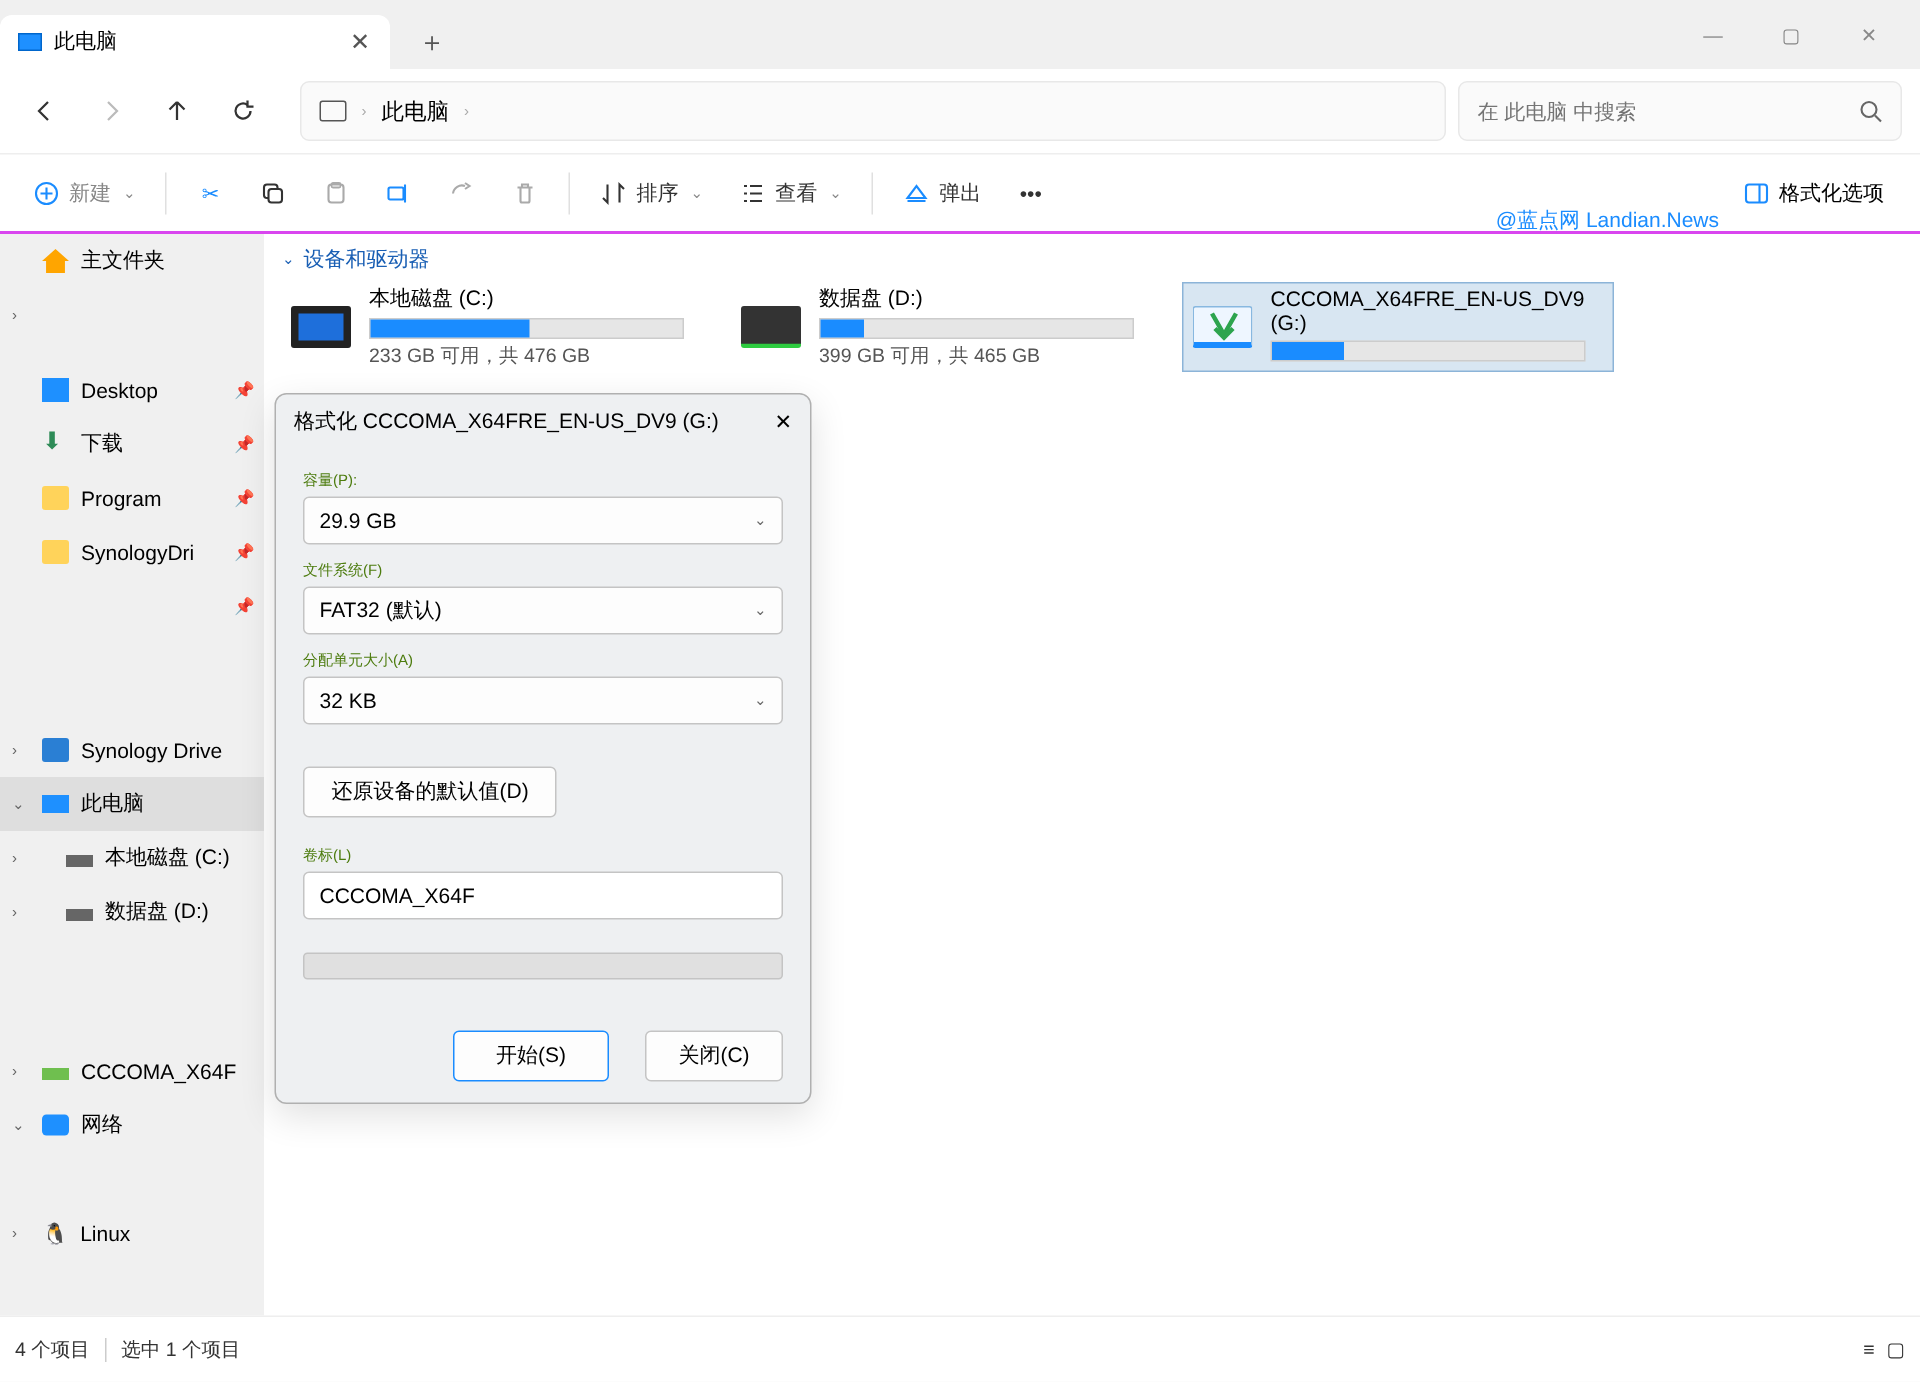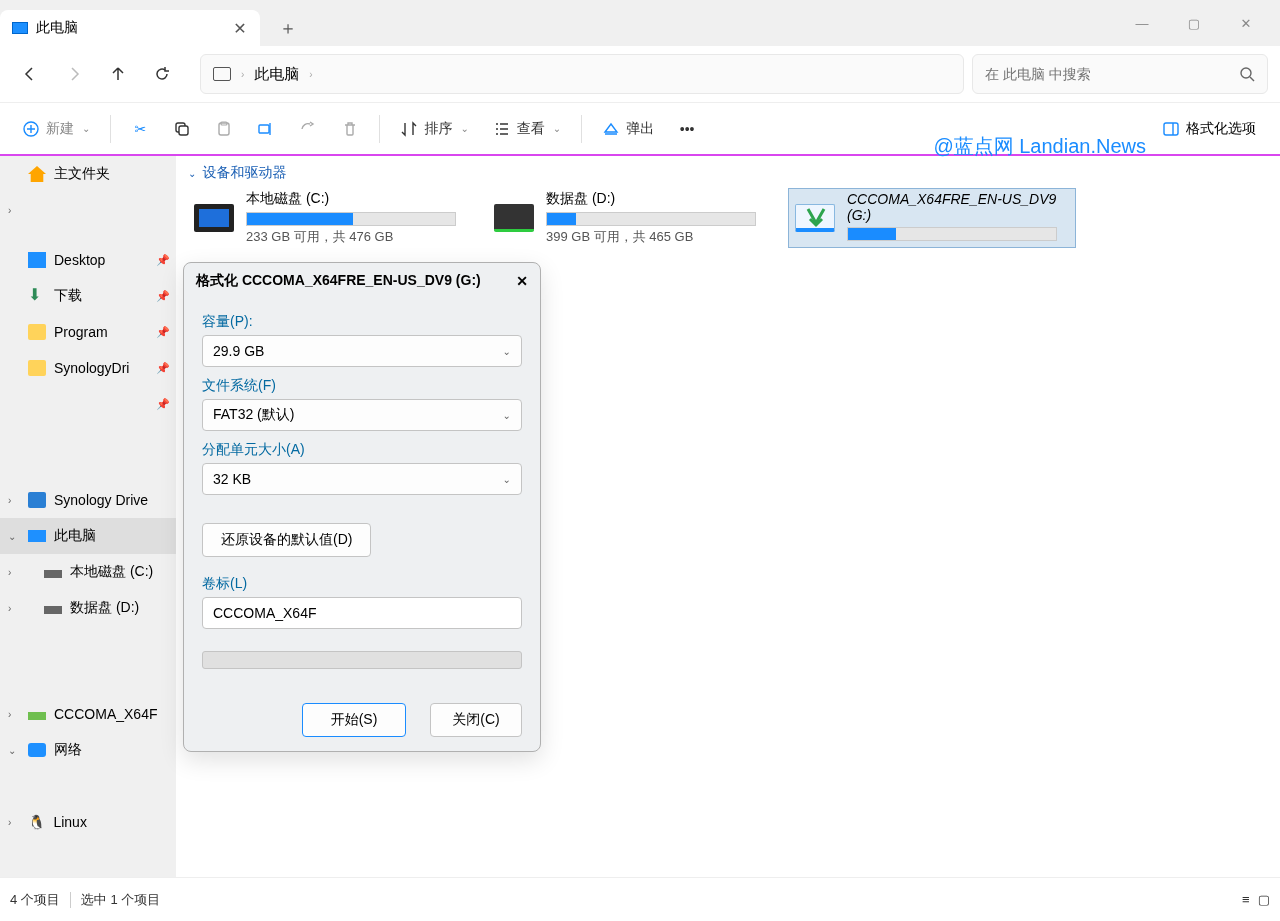--- a/index.html
+++ b/index.html
@@ -26,21 +26,21 @@
 .searchbox { width: 296px; height: 40px; background: #fafafa; border: 1px solid #e8e8e8; border-radius: 6px; display: flex; align-items: center; padding: 0 12px; }
 .searchbox input { border: none; background: transparent; flex: 1; outline: none; font-size: 14px; color: #666; }
 .search-icon { color: #666; }
 
 
 .toolbar { height: 54px; background: #fff; border-top: 1px solid #eee; border-bottom: 2px solid #d946ef; display: flex; align-items: center; padding: 0 12px; gap: 4px; }
 .tbtn { height: 38px; padding: 0 10px; display: flex; align-items: center; gap: 6px; font-size: 14px; border-radius: 4px; cursor: pointer; color: #333; }
 .tbtn .ticon { width: 18px; height: 18px; display: flex; align-items: center; justify-content: center; }
 .tdivider { width: 1px; height: 28px; background: #e0e0e0; margin: 0 6px; }
 .tchev { font-size: 10px; color: #888; margin-left: 2px; }
-.watermark { margin-left: auto; font-size: 20px; color: #1a8cff; margin-top: 36px; }
+.watermark { margin-left: auto; font-size: 14px; color: #1a8cff; margin-top: 36px; }
 .detail-btn { display: flex; align-items: center; gap: 6px; padding: 0 12px; font-size: 14px; }
 
 
 .mainbody { display: flex; height: 742px; background: #fff; }
 .sidebar { width: 176px; background: #f0f0f0; overflow-y: auto; padding-top: 0; position: relative; }
 .side-item { height: 36px; display: flex; align-items: center; padding-left: 28px; font-size: 14px; gap: 8px; cursor: pointer; position: relative; }
 .side-item.selected { background: #dedede; }
 .side-item.indent { padding-left: 44px; }
 .side-item .chev { position: absolute; left: 8px; font-size: 10px; color: #666; }
 .side-item .pin { position: absolute; right: 6px; font-size: 11px; color: #999; }
@@ -51,43 +51,43 @@
 .side-icon.folder { background: #ffd35a; border-radius: 2px; }
 .side-icon.drive { background: #666; height: 8px; margin-top: 4px; }
 .side-icon.pc { background: #1e90ff; height: 12px; }
 .side-icon.net { background: #1e90ff; border-radius: 3px; height: 14px;}
 .side-spacer { height: 14px; }
 
 .content { flex: 1; padding: 8px 12px; }
 .section-header { display: flex; align-items: center; gap: 6px; color: #1a5fb4; font-size: 14px; margin-bottom: 6px; }
 .drives { display: flex; gap: 12px; flex-wrap: wrap; }
 .drive-card { width: 288px; height: 60px; display: flex; gap: 8px; padding: 2px; border-radius: 0px; }
-.drive-card.selected { background: #d8e6f2; border: 1px solid #8cb4d8; font-style: italic; }
+.drive-card.selected { background: #d8e6f2; border: 1px solid #8cb4d8; }
 .drive-iconbox { width: 48px; display: flex; align-items: center; justify-content: center; }
 .drive-icon { width: 40px; height: 28px; background: #333; border-bottom: 3px solid #2ecc40; border-radius: 2px; }
 .drive-icon.usb { background: #eef6ff; border: 1px solid #88b8e0; border-bottom: 4px solid #1a8cff; position: relative; }
 .drive-icon.cdrive { background: #222; border: none; position: relative; }
 .drive-icon.cdrive::after { content: ""; position: absolute; inset: 5px 5px 5px 5px; background: #1e6fdb; }
 .drive-info { flex: 1; }
 .drive-name { font-size: 14px; color: #000; }
 .drive-bar { width: 210px; height: 14px; background: #e6e6e6; margin-top: 4px; border: 1px solid #ccc; }
 .drive-fill { height: 100%; background: #1a8cff; }
 .drive-free { font-size: 13px; color: #555; margin-top: 2px; }
 
 
 .statusbar { position: absolute; bottom: 0; left: 0; right: 0; height: 44px; background: #fff; border-top: 1px solid #eee; display: flex; align-items: center; padding: 0 10px; font-size: 13px; color: #333; }
 .statusbar .sep { width:1px; height:16px; background:#ccc; margin:0 10px; }
 .view-switch { margin-left: auto; display: flex; gap: 8px; }
 
 
 .dialog { position: absolute; left: 183px; top: 262px; width: 358px; background: #eef0f2; border: 1px solid #b0b0b0; border-radius: 8px; box-shadow: 0 8px 24px rgba(0,0,0,.12); font-size: 14px; }
-.dialog-title { height: 36px; display: flex; align-items: center; padding: 0 12px; font-size: 14px; font-weight: bold; }
+.dialog-title { height: 36px; display: flex; align-items: center; padding: 0 12px; font-size: 14px; }
 .dialog-close { margin-left: auto; cursor: pointer; font-size: 14px; }
 .dialog-body { padding: 4px 18px 14px; }
-.dlabel { font-size: 14px; color: #0369a1; margin-top: 10px; margin-bottom: 4px; }
+.dlabel { font-size: 10px; color: #4d7c0f; margin-top: 10px; margin-bottom: 4px; }
 .dselect { width: 100%; height: 32px; background: #fdfdfd; border: 1px solid #c4c4c4; border-radius: 4px; display: flex; align-items: center; padding: 0 10px; justify-content: space-between; }
 .dselect .chev { font-size: 10px; color: #666; }
 .dinput { width: 100%; height: 32px; background: #fff; border: 1px solid #c4c4c4; border-radius: 4px; padding: 0 10px; outline: none; font-size: 14px; }
 .dbutton { height: 34px; background: #fdfdfd; border: 1px solid #c4c4c4; border-radius: 4px; padding: 0 18px; font-size: 14px; cursor: pointer; }
 .dbutton.primary { border-color: #1a8cff; }
 .fieldset { border: 1px solid #c4c4c4; border-radius: 4px; padding: 12px 12px 48px; margin-top: 10px; }
 .fieldset-title { font-size: 14px; margin-bottom: 10px; }
 .chk { display: flex; align-items: center; gap: 8px; padding-left:6px; }
 .chkbox { width: 16px; height: 16px; background: #1a8cff; border-radius: 3px; display: flex; align-items: center; justify-content: center; color: #fff; font-size: 11px; }
 .progressbar { width: 100%; height: 18px; background: #e0e0e0; border: 1px solid #c4c4c4; border-radius: 3px; margin-top: 22px; }

